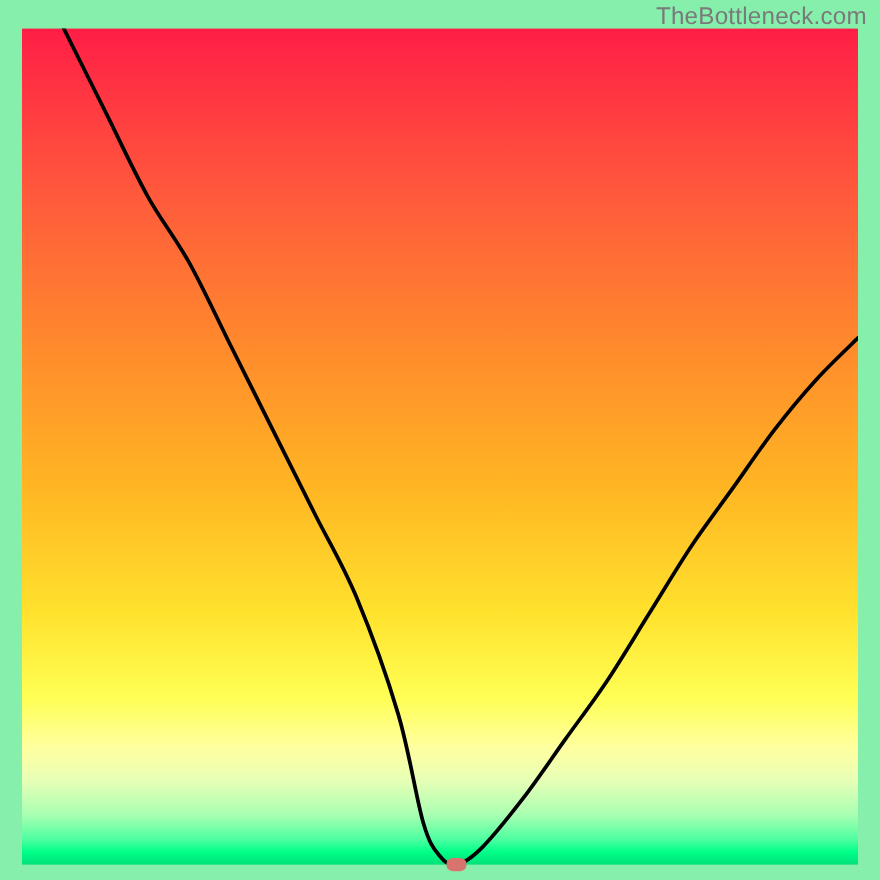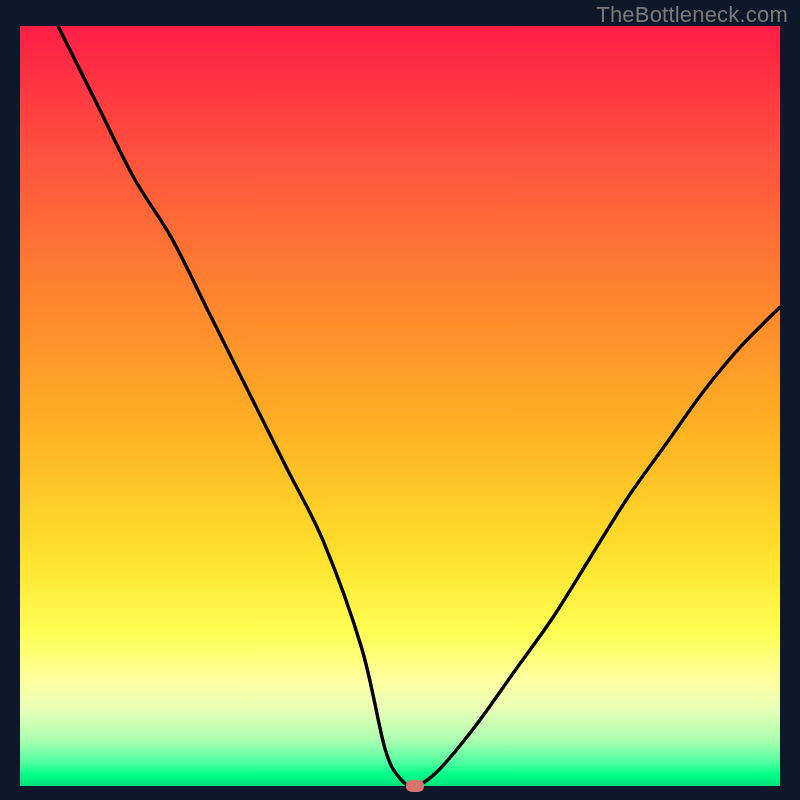--- a/index.html
+++ b/index.html
@@ -8,21 +8,21 @@
     width: 800px;
     height: 800px;
     background: #000;
     font-family: Arial, Helvetica, sans-serif;
     overflow: hidden;
   }
   .frame {
     position: relative;
     width: 800px;
     height: 800px;
-    background: #0f172a;
+    background: #86efac;
   }
   .watermark {
     position: absolute;
     top: 2px;
     right: 12px;
     color: #7a7a7a;
     font-size: 22px;
     letter-spacing: 0.2px;
     font-weight: 500;
   }

